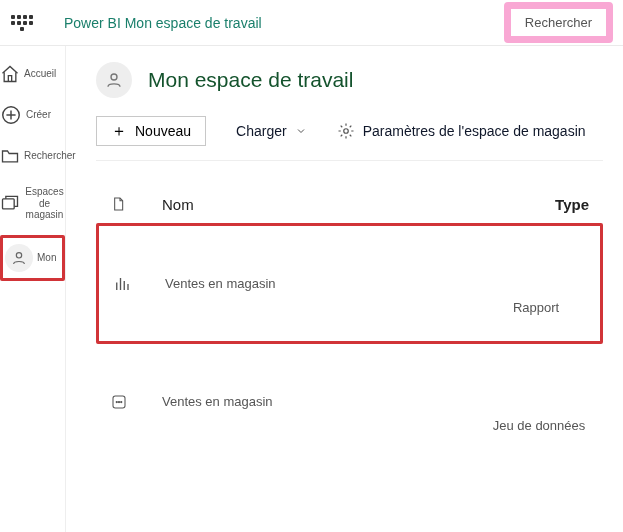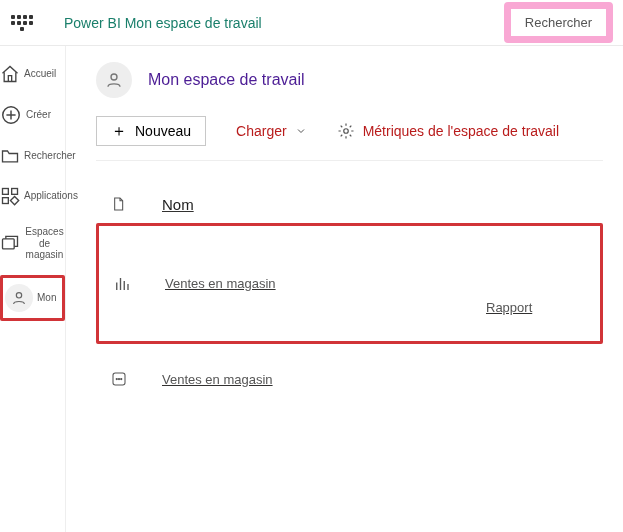--- a/index.html
+++ b/index.html
@@ -11,34 +11,34 @@
   .search-btn { border:7px solid #f9a8d4; background:#fff; padding:6px 14px; border-radius:4px; color:#555; font-size:13px; cursor:pointer;}
   .body { display:flex; height:calc(100% - 46px);}
   .leftnav { width:66px; border-right:1px solid #eee; display:flex; flex-direction:column; align-items:center; padding-top:8px; background:#fff; position:relative;}
   .nav-item { display:flex; flex-direction:row; align-items:center; gap:4px; margin:10px 0; color:#555; cursor:pointer; font-size:10px; text-align:center; line-height:1.15; width:100%;}
   .nav-item .icon { color:#444;}
   .nav-item.highlight { border:3px solid #d13438; border-radius:2px; padding:6px 2px; margin:4px 2px;}
   .nav-item .avatar-circ {width:28px;height:28px;border-radius:50%;background:#f0f0f0;display:flex;align-items:center;justify-content:center;}
   .main { flex:1; padding:16px 20px 0 30px; overflow:hidden;}
   .ws-header { display:flex; align-items:center; gap:16px; }
   .ws-avatar { width:36px;height:36px;border-radius:50%;background:#eee;display:flex;align-items:center;justify-content:center;}
-  .ws-title { font-size:16px; font-weight:400; color:#4c1d95;}
+  .ws-title { font-size:21px; font-weight:400; color:#14532d;}
   .toolbar { display:flex; align-items:center; gap:30px; margin-top:18px; padding-bottom:14px; border-bottom:1px solid #eee; flex-wrap:nowrap;}
   .btn-new { border:1px solid #c8c8c8; background:#fff; padding:6px 14px; font-size:14px; display:flex; align-items:center; gap:8px; cursor:pointer;}
   .btn-new .plus { font-size:16px; line-height:1;}
-  .toolbar-link { display:flex; align-items:center; gap:8px; color:#b91c1c; font-size:14px; cursor:pointer;}
-  .table-area { margin-top:24px;text-decoration:underline;}
+  .toolbar-link { display:flex; align-items:center; gap:8px; color:#0f172a; font-size:14px; cursor:pointer;}
+  .table-area { margin-top:24px;}
   .thead { display:flex; align-items:center; padding:10px 14px; color:#222; font-size:15px;}
   .thead .col-icon{width:48px;}
   .thead .col-name{flex:1; padding-left:4px; font-weight:400;}
   .thead .col-type{width:100px; text-align:right; font-weight:600;}
   .row { display:flex; align-items:center; padding:26px 14px; font-size:13px; color:#555;}
   .row .col-icon{width:48px; color:#555;}
   .row .col-name{flex:1; padding-left:4px;}
-  .row .col-type{width:100px; text-align:left; white-space:nowrap;margin-top:48px;}
+  .row .col-type{width:100px; text-align:center; white-space:nowrap;margin-top:48px;}
   .row.hl { border:3px solid #d13438; border-radius:2px; }
   svg { display:block; }
 </style>
 </head>
 <body>
 
 <div class="topbar">
   <div class="waffle">
     <span></span>
       <span></span>
@@ -80,31 +80,20 @@
       <span class="icon">
         <svg width="20" height="20" viewBox="0 0 24 24" fill="none" stroke="#444" stroke-width="1.6">
             <path d="M3 6 H9 L11 9 H21 V19 H3 Z"></path>
           </svg>
       </span>
       <span>Rechercher</span>
     </div>
     <div class="nav-item">
       <span class="icon">
         <svg width="20" height="20" viewBox="0 0 24 24" fill="none" stroke="#444" stroke-width="1.6">
-            <rect x="3" y="3" width="7" height="7"></rect>
-            <rect x="14" y="3" width="7" height="7"></rect>
-            <rect x="3" y="14" width="7" height="7"></rect>
-            <rect x="14" y="14" width="7" height="7" transform="rotate(45 17.5 17.5)"></rect>
-          </svg>
-      </span>
-      <span>Applications</span>
-    </div>
-    <div class="nav-item">
-      <span class="icon">
-        <svg width="20" height="20" viewBox="0 0 24 24" fill="none" stroke="#444" stroke-width="1.6">
             <rect x="3" y="7" width="14" height="12" rx="1"></rect>
             <path d="M7 7 V4 H21 V16 H17"></path>
           </svg>
       </span>
       <span>Espaces de magasin</span>
     </div>
     <div class="nav-item highlight">
       <span class="avatar-circ">
         <svg width="16" height="16" viewBox="0 0 24 24" fill="none" stroke="#666" stroke-width="1.8">
             <circle cx="12" cy="8" r="4"></circle>
@@ -140,33 +129,34 @@
             </svg>
         </span>
       </div>
       <div class="toolbar-link">
         <span>
           <svg width="18" height="18" viewBox="0 0 24 24" fill="none" stroke="#555" stroke-width="1.6">
               <circle cx="12" cy="12" r="3"></circle>
               <path d="M12 2 V5 M12 19 V22 M4.9 4.9 L7 7 M17 17 L19.1 19.1 M2 12 H5 M19 12 H22 M4.9 19.1 L7 17 M17 7 L19.1 4.9"></path>
             </svg>
         </span>
-        <span>Métriques de l'espace de travail</span>
+        <span>Paramètres de l'espace de magasin</span>
       </div>
     </div>
 
     <div class="table-area">
       <div class="thead">
         <div class="col-icon">
           <svg width="16" height="18" viewBox="0 0 24 24" fill="none" stroke="#555" stroke-width="1.6">
               <path d="M7 3 H15 L19 7 V21 H7 Z"></path>
               <path d="M15 3 V7 H19"></path>
             </svg>
         </div>
         <div class="col-name">Nom</div>
+        <div class="col-type">Type</div>
       </div>
       <div id="rows">
           <div class="row hl">
             <div class="col-icon">
               <svg width="18" height="18" viewBox="0 0 24 24" fill="none" stroke="#555" stroke-width="1.8">
                 <line x1="5" y1="20" x2="5" y2="10"></line>
                 <line x1="10" y1="20" x2="10" y2="4"></line>
                 <line x1="15" y1="20" x2="15" y2="8"></line>
                 <line x1="20" y1="20" x2="20" y2="12"></line>
               </svg>
@@ -177,17 +167,18 @@
           <div class="row">
             <div class="col-icon">
               <svg width="18" height="18" viewBox="0 0 24 24" fill="none" stroke="#555" stroke-width="1.4">
                 <rect x="4" y="4" width="16" height="16" rx="3"></rect>
                 <circle cx="9" cy="12" r="0.8" fill="#555"></circle>
                 <circle cx="12" cy="12" r="0.8" fill="#555"></circle>
                 <circle cx="15" cy="12" r="0.8" fill="#555"></circle>
               </svg>
             </div>
             <div class="col-name">Ventes en magasin</div>
+            <div class="col-type">Jeu de données</div>
           </div>
         </div>
     </div>
   </div>
 </div>
 
 </body></html>

